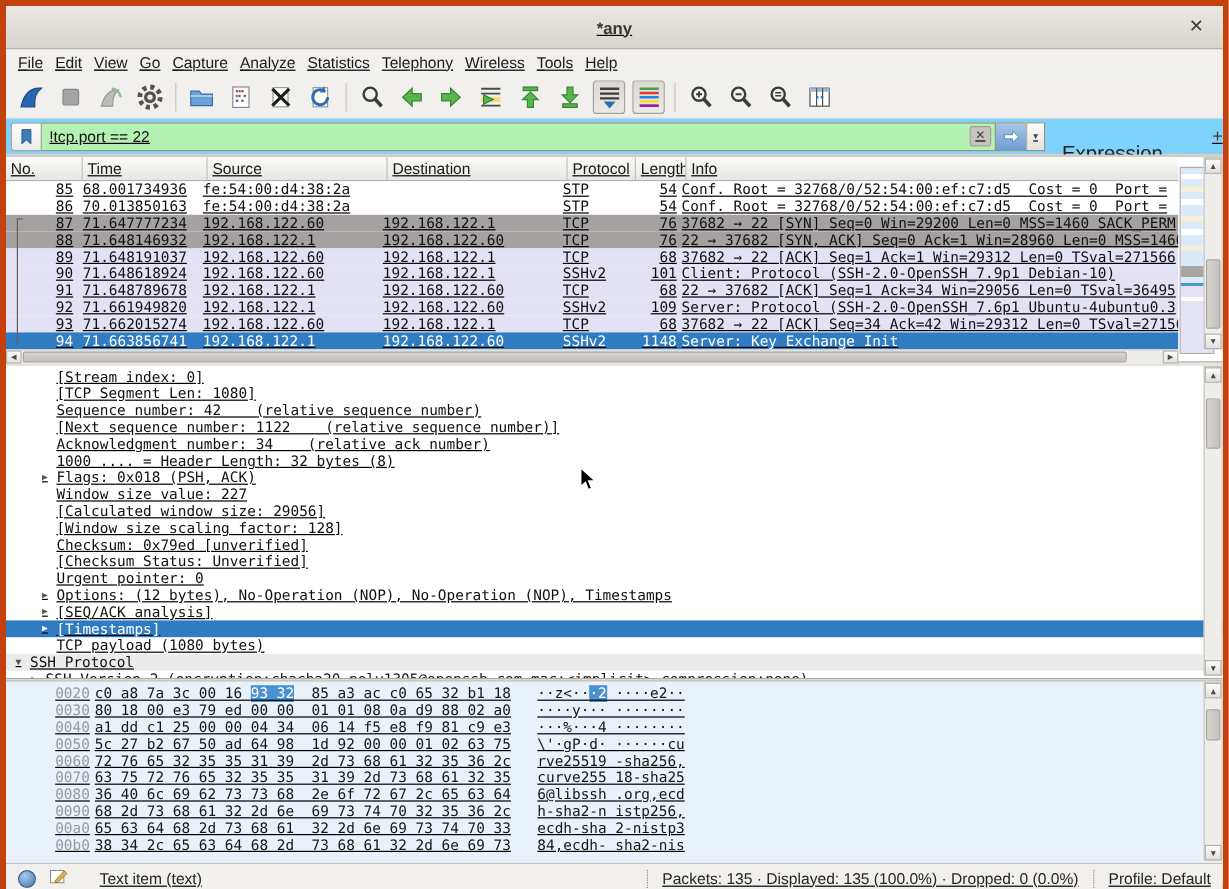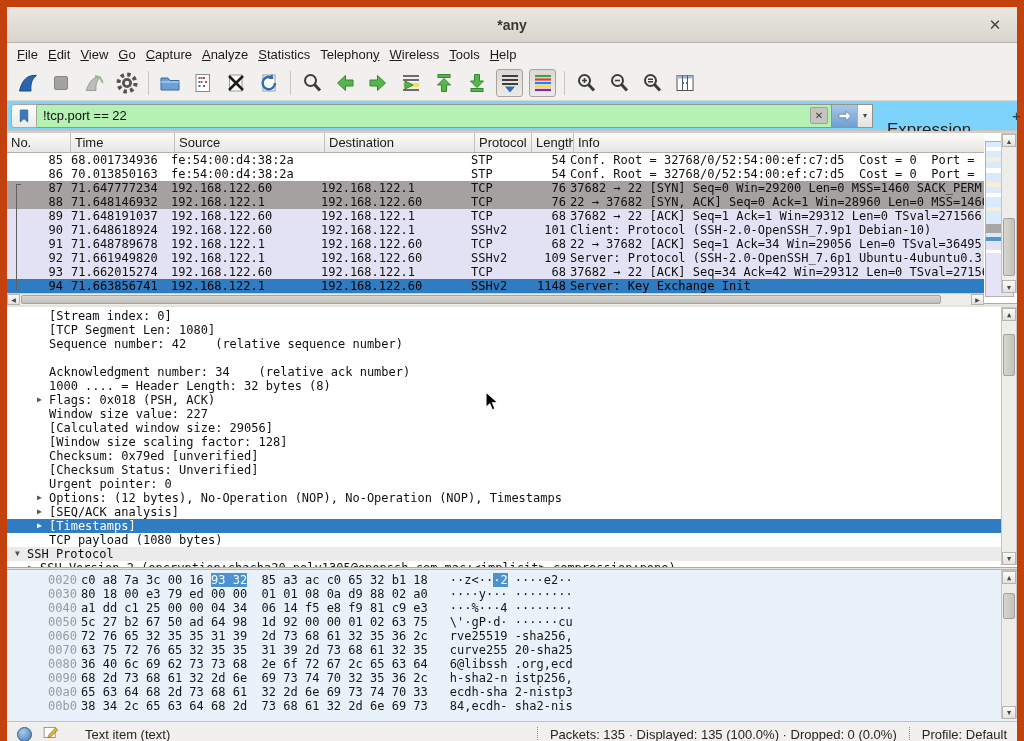--- a/index.html
+++ b/index.html
@@ -1,17 +1,17 @@
 <!DOCTYPE html>
 <html style="--filter_valid_bg: #b4f1b2; --row_selected_bg: #2f7cc3; --row_gray_bg: #a5a1a1; --row_lavender_bg: #e2e2f4; --hex_bg: #e9f1fa; --hex_highlight_bg: #4c92d0;"><head>
 <meta charset="utf-8">
 <style>
   * { box-sizing: border-box; margin:0; padding:0; }
   body { width:1024px; height:741px; font-family:"Liberation Sans",sans-serif; background:#d6d2cb; overflow:hidden; }
-  .window { position:relative; width:1024px; height:741px; border:7px solid #c2410c; display:flex; flex-direction:column; background:#f1f0ee; }
+  .window { position:relative; width:1024px; height:741px; border:5px solid #c2410c; display:flex; flex-direction:column; background:#f1f0ee;text-decoration:underline; }
 
   
   .titlebar { height:36px; flex:none; background:linear-gradient(#eae7e1,#d9d5cd); border-bottom:1px solid #b6b2aa; position:relative; display:flex; align-items:center; justify-content:center; }
   .titlebar .title { font-weight:bold; font-size:14px; color:#39362f; }
   .titlebar .close { position:absolute; right:12px; top:8px; width:20px; height:20px; text-align:center; line-height:20px; font-size:15px; color:#44413b; cursor:default; }
 
   
   .menubar { height:22px; flex:none; background:#f1f0ee; display:flex; align-items:center; padding-left:5px; font-size:13px; color:#1c1b18; }
   .menu-item { padding:2px 5px; }
   .menu-item u { text-decoration:underline; }
@@ -35,21 +35,21 @@
   .fadd { font-size:15px; color:#3d3a34; width:22px; text-align:center; }
 
   
   .plist { height:172px; flex:none; position:relative; background:#fff; border-top:2px solid #d2cfc9; }
   .phead { display:flex; width:977px; height:20px; background:linear-gradient(#fbfbfa,#e7e6e3); border-bottom:1px solid #b3b1ac; font-size:13px; color:#1b1a17; }
   .phcell { border-right:1px solid #c3c1bb; padding:2px 8px 0 4px; overflow:hidden; white-space:nowrap; flex:none; }
   .rows { width:977px; height:140px; overflow:hidden; position:relative; font-family:"DejaVu Sans Mono","Liberation Mono",monospace; font-size:12px; }
   .prow { display:flex; height:14px; line-height:14px; background:#fff; color:#101010; }
   .prow.gray { background:var(--row_gray_bg); }
   .prow.lav  { background:var(--row_lavender_bg); }
-  .prow.sel  { background:var(--row_selected_bg); color:#000000; }
+  .prow.sel  { background:var(--row_selected_bg); color:#ffffff; }
   .c-no   { width:60px; text-align:right; padding-right:4px; flex:none; }
   .c-time { width:104px; padding-left:4px; flex:none; }
   .c-src  { width:150px; flex:none; }
   .c-dst  { width:150px; flex:none; }
   .c-pro  { width:57px; flex:none; }
   .c-len  { width:42px; text-align:right; padding-right:4px; flex:none; }
   .c-info { flex:1; white-space:pre; overflow:hidden; }
   .h-no{width:64px;} .h-time{width:104px;} .h-src{width:150px;} .h-dst{width:150px;} .h-pro{width:57px;} .h-len{width:42px;} .h-info{flex:1; border-right:none;}
   .stream-bracket { position:absolute; left:9px; top:31px; width:5px; height:106px; border-left:1px solid #62605c; border-top:1px solid #62605c; }
   .minimap { position:absolute; left:978px; top:8px; width:29px; height:156px; border:1px solid #b4b1aa;
@@ -448,21 +448,21 @@
 
       <div class="dline lvl2">
         <span class="exp"></span><span>[TCP Segment Len: 1080]</span>
       </div>
 
       <div class="dline lvl2">
         <span class="exp"></span><span>Sequence number: 42    (relative sequence number)</span>
       </div>
 
       <div class="dline lvl2">
-        <span class="exp"></span>
+        <span class="exp"></span><span>[Next sequence number: 1122    (relative sequence number)]</span>
       </div>
 
       <div class="dline lvl2">
         <span class="exp"></span><span>Acknowledgment number: 34    (relative ack number)</span>
       </div>
 
       <div class="dline lvl2">
         <span class="exp"></span><span>1000 .... = Header Length: 32 bytes (8)</span>
       </div>
 
@@ -555,21 +555,21 @@
 
       <div class="hexline">
         <span class="hoff">0060</span>
         <span class="hbytes"><span>72 76 65 32 35 35 31 39  2d 73 68 61 32 35 36 2c</span><span class="hl"></span><span></span></span>
         <span class="hascii"><span>rve25519 -sha256,</span><span class="hl"></span><span></span></span>
       </div>
 
       <div class="hexline">
         <span class="hoff">0070</span>
         <span class="hbytes"><span>63 75 72 76 65 32 35 35  31 39 2d 73 68 61 32 35</span><span class="hl"></span><span></span></span>
-        <span class="hascii"><span>curve255 20-sha25</span><span class="hl"></span><span></span></span>
+        <span class="hascii"><span>curve255 18-sha25</span><span class="hl"></span><span></span></span>
       </div>
 
       <div class="hexline">
         <span class="hoff">0080</span>
         <span class="hbytes"><span>36 40 6c 69 62 73 73 68  2e 6f 72 67 2c 65 63 64</span><span class="hl"></span><span></span></span>
         <span class="hascii"><span>6@libssh .org,ecd</span><span class="hl"></span><span></span></span>
       </div>
 
       <div class="hexline">
         <span class="hoff">0090</span>

